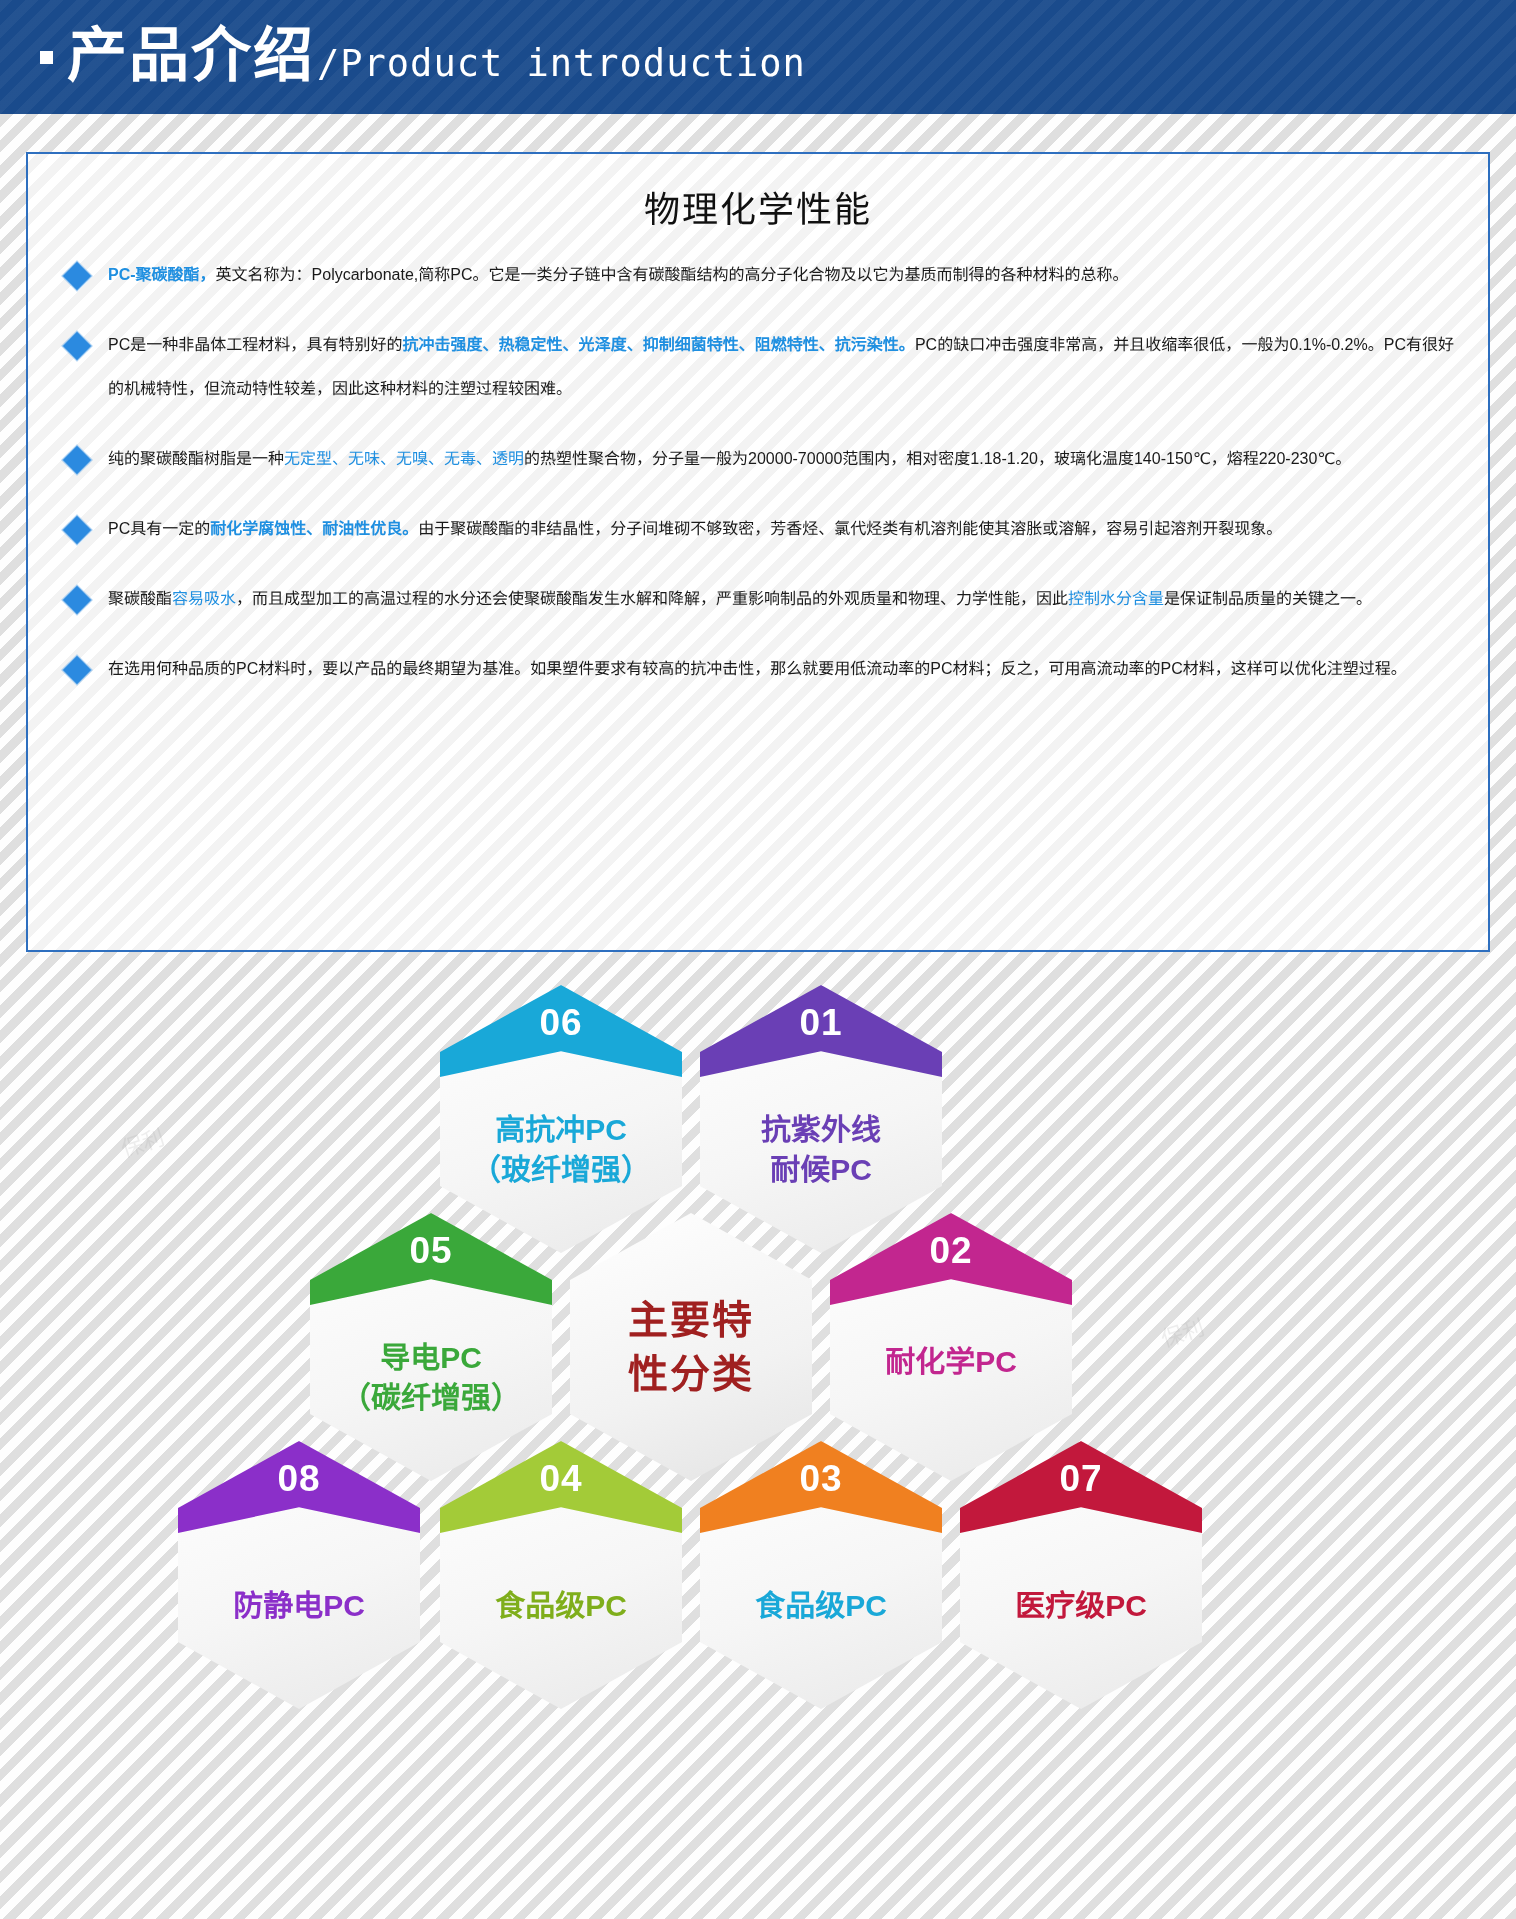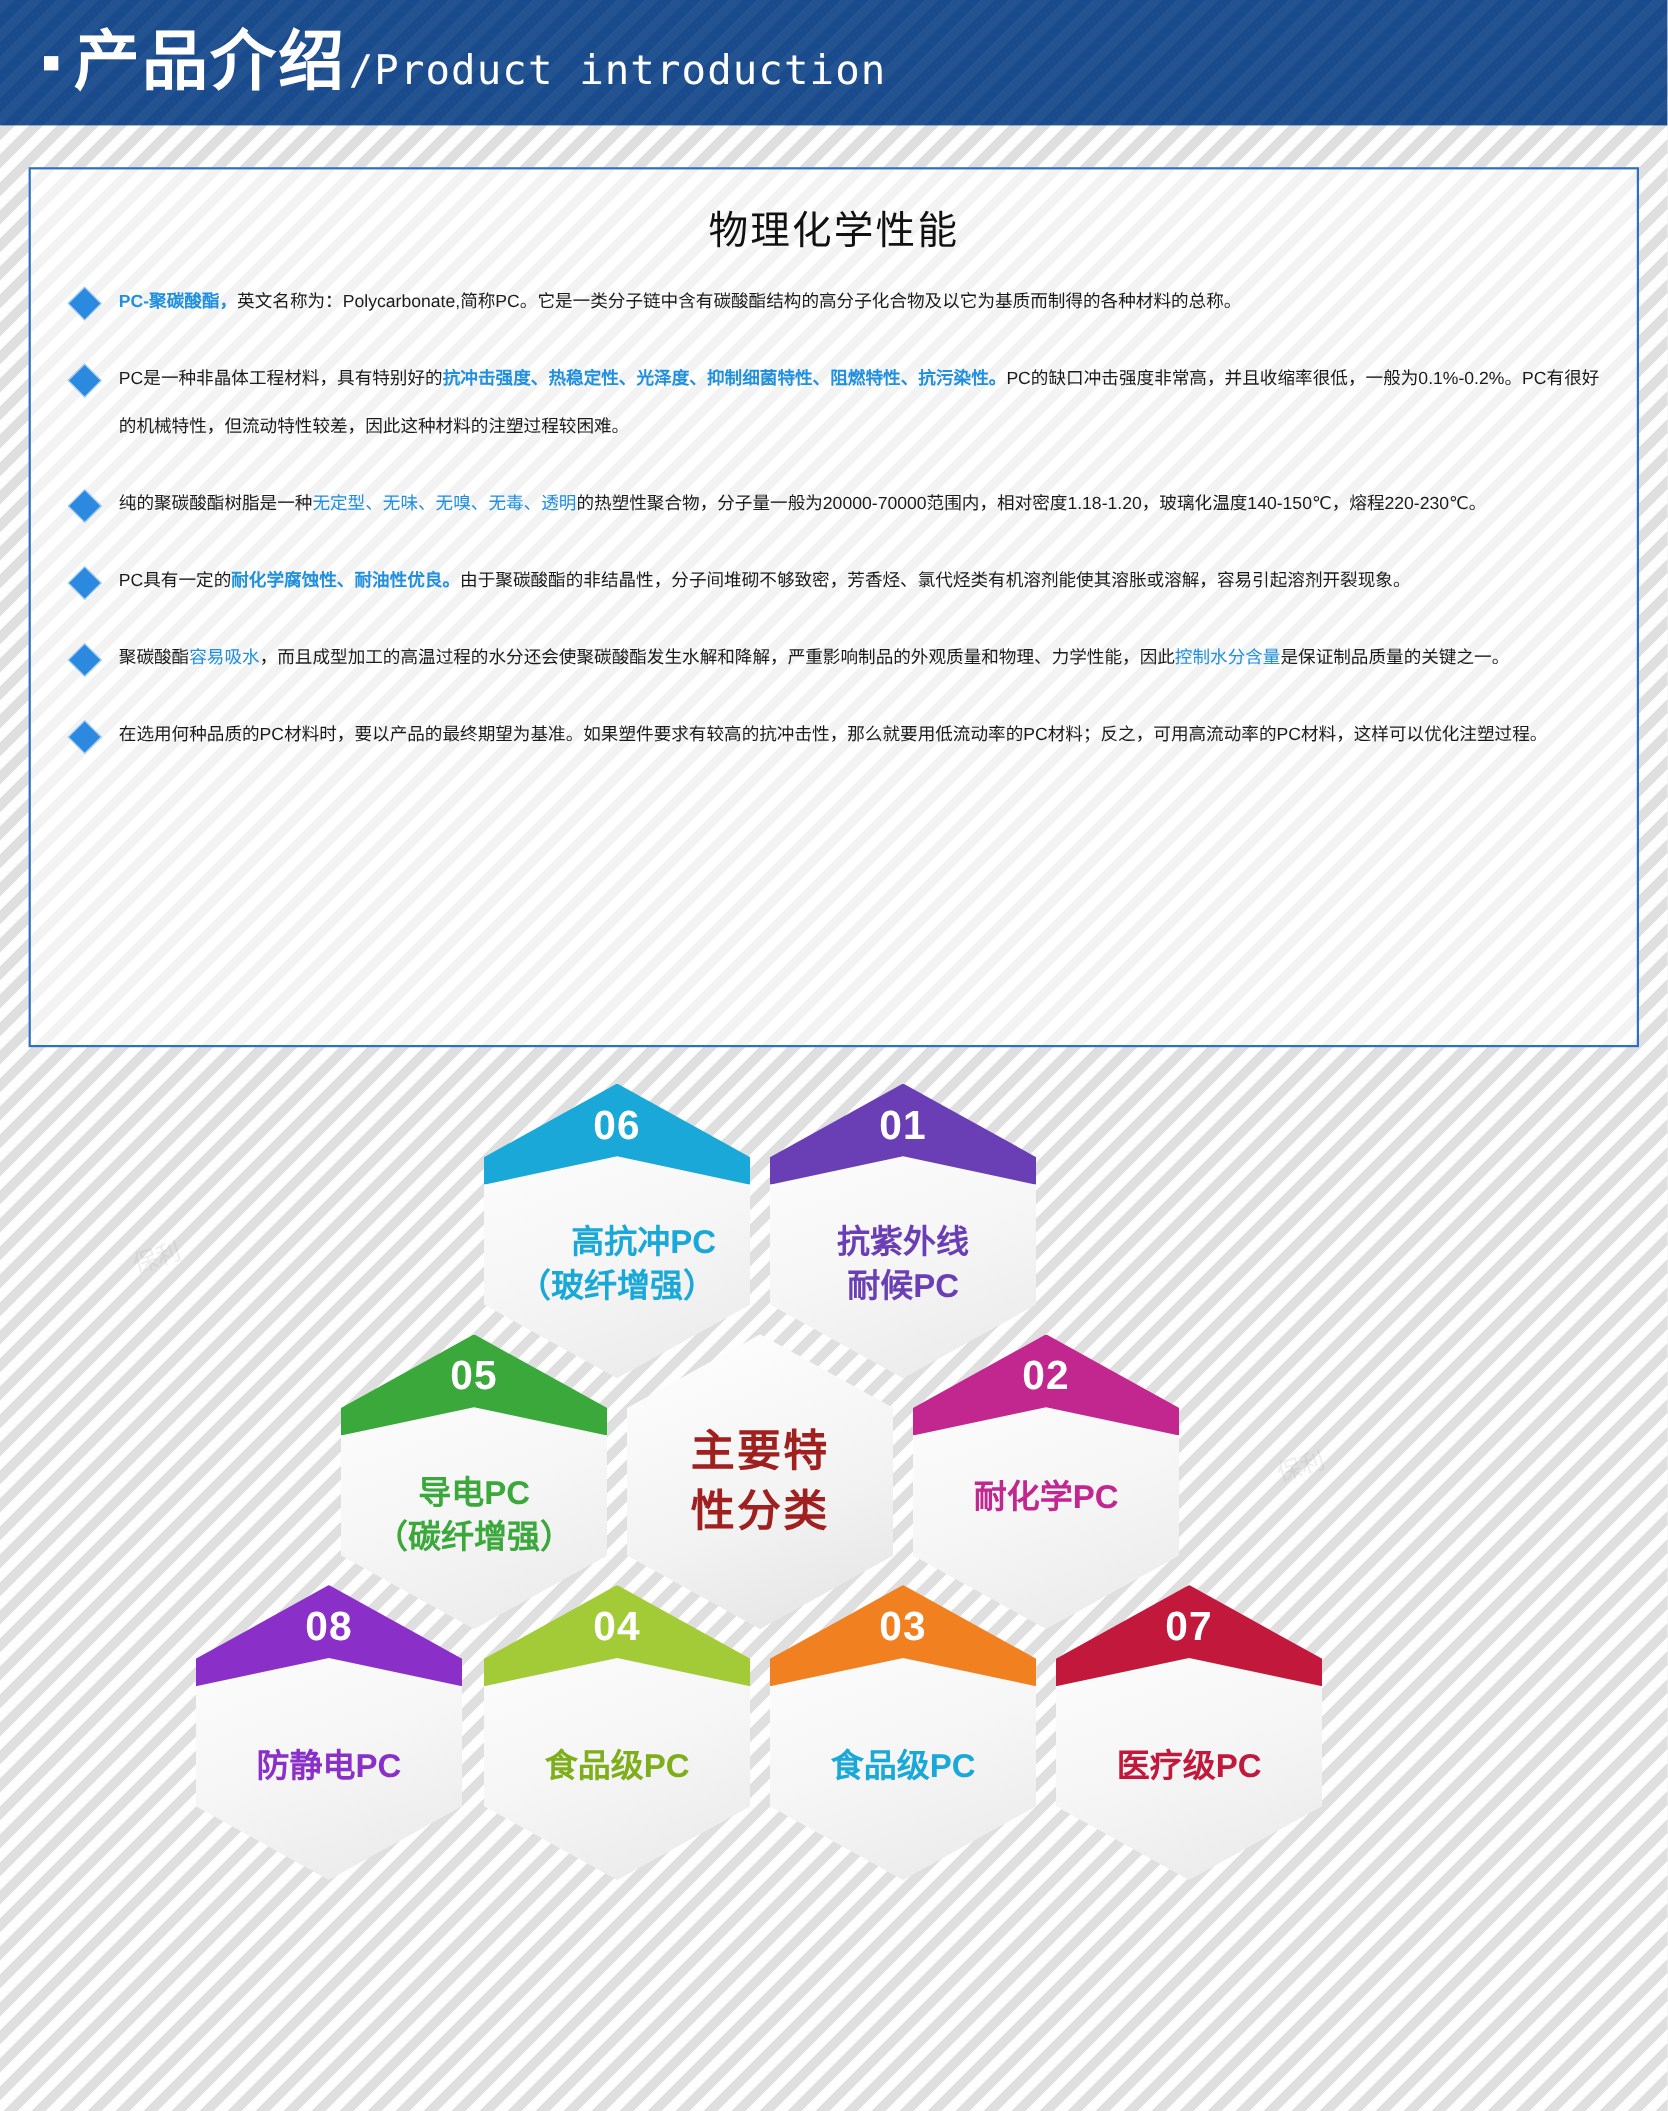--- a/index.html
+++ b/index.html
@@ -127,21 +127,21 @@
       </div>
   </div>
 
   <div class="hexwrap" id="hexwrap">
     <div class="wm" style="left:120px;top:140px;">保利</div>
     <div class="wm" style="left:1160px;top:330px;">保利</div>
   <div class="hex" style="left: 440px; top: 0px;">
         <div class="cap" style="background: rgb(25, 168, 216);">
           <span class="num">06</span>
         </div>
-        <div class="label" style="color: rgb(25, 168, 216); text-align: right;">高抗冲PC
+        <div class="label" style="color: rgb(25, 168, 216);">高抗冲PC
 （玻纤增强）</div>
       </div>
       <div class="hex" style="left: 700px; top: 0px;">
         <div class="cap" style="background: rgb(106, 63, 181);">
           <span class="num">01</span>
         </div>
         <div class="label" style="color: rgb(106, 63, 181);">抗紫外线
 耐候PC</div>
       </div>
       <div class="hex" style="left: 310px; top: 228px;">

